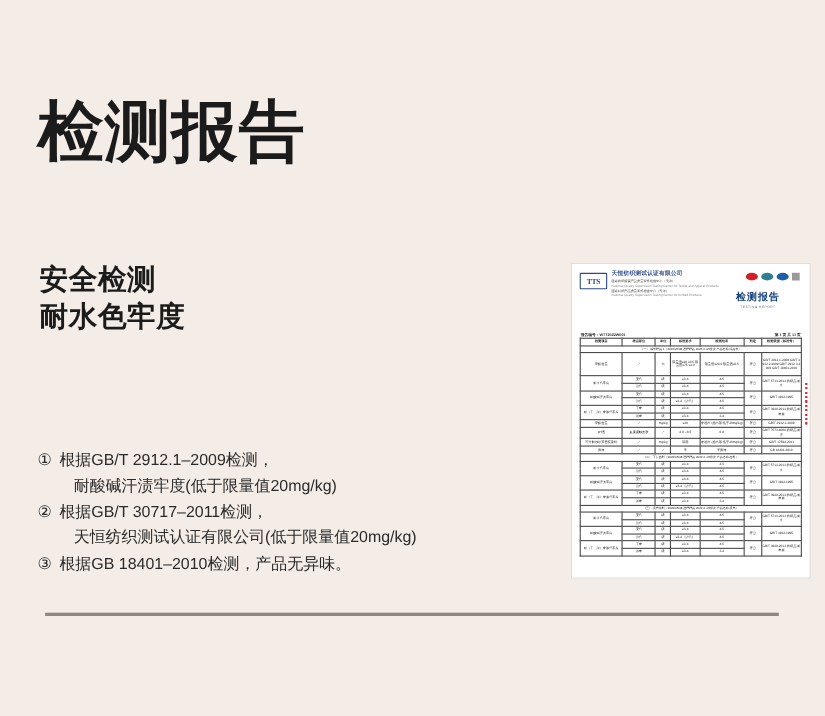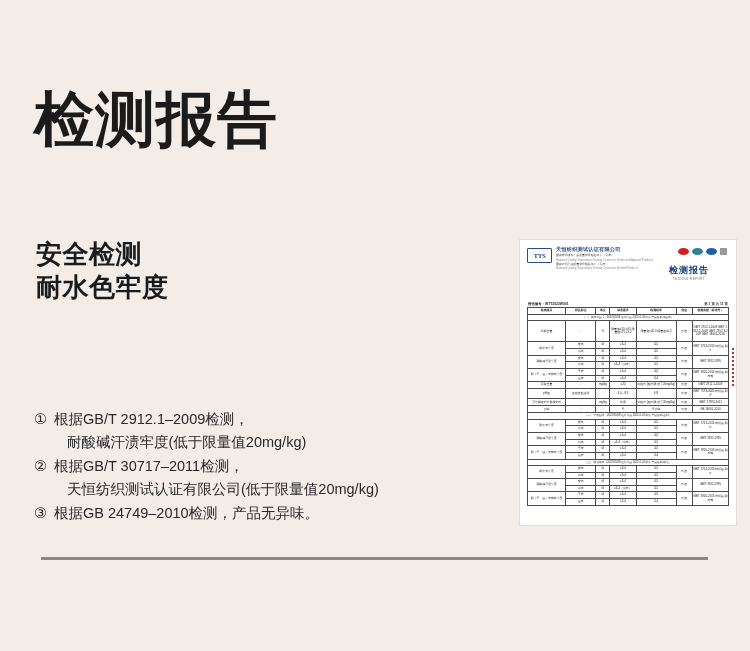--- a/index.html
+++ b/index.html
@@ -260,21 +260,21 @@
       <span class="bullet-marker">②</span>
       <span class="bullet-body">
         <span class="bullet-line">根据GB/T 30717–2011检测，</span><br>
         <span class="bullet-line indent">天恒纺织测试认证有限公司(低于限量值20mg/kg)</span>
       </span>
     </div>
 
     <div class="bullet-row">
       <span class="bullet-marker">③</span>
       <span class="bullet-body">
-        <span class="bullet-line">根据GB 24749–2010检测，产品无异味。</span>
+        <span class="bullet-line">根据GB 18401–2010检测，产品无异味。</span>
       </span>
     </div>
 
   </div>
 
   <div class="divider"></div>
 
   <div class="cert">
 
     <div class="cert-header">

